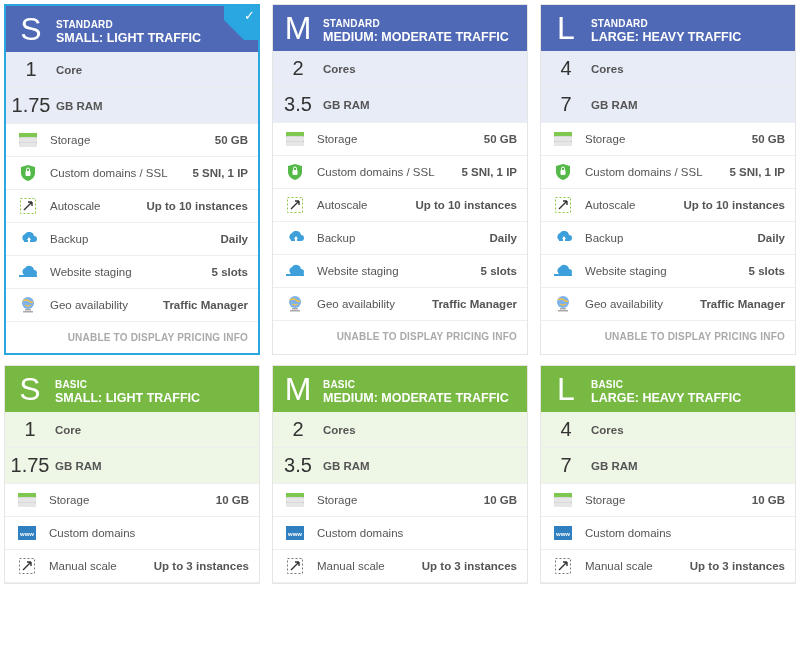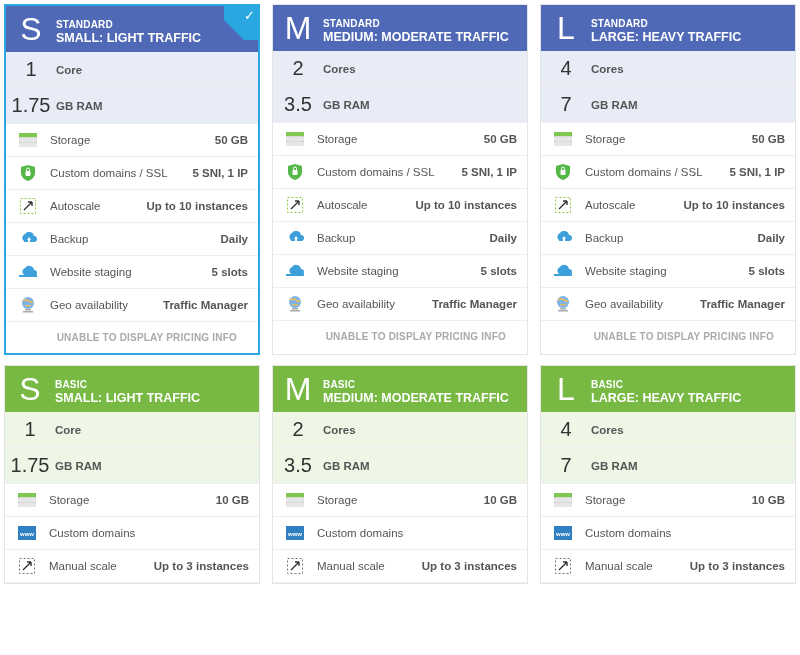--- a/index.html
+++ b/index.html
@@ -105,21 +105,21 @@
   }
   .feat .ic {
     width: 20px; height: 16px;
     margin-right: 12px;
     display: flex; align-items: center; justify-content: center;
   }
   .feat .fl { flex: 1; }
   .feat .fv { color: #555; font-weight: bold; }
   .footer {
     text-align: right;
-    padding: 10px 21px;
+    padding: 10px 10px;
     font-size: 10px;
     font-weight: 700;
     color: #aaa;
     letter-spacing: .2px;
   }
 </style>
 </head>
 <body>
 
 <div class="grid" id="grid">

